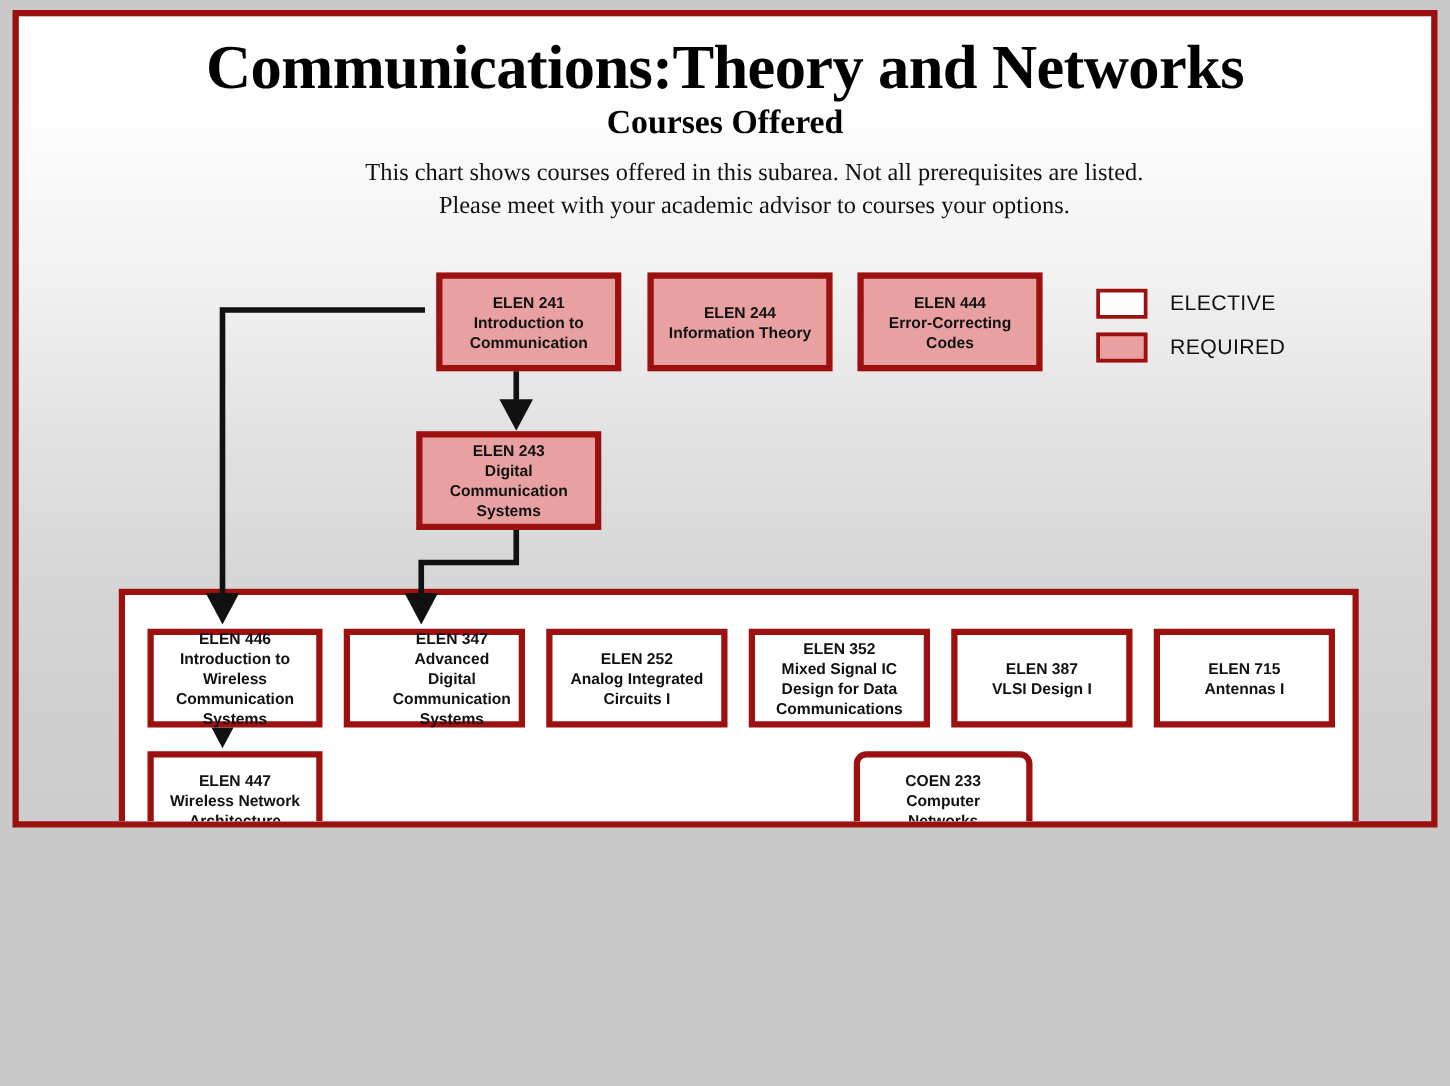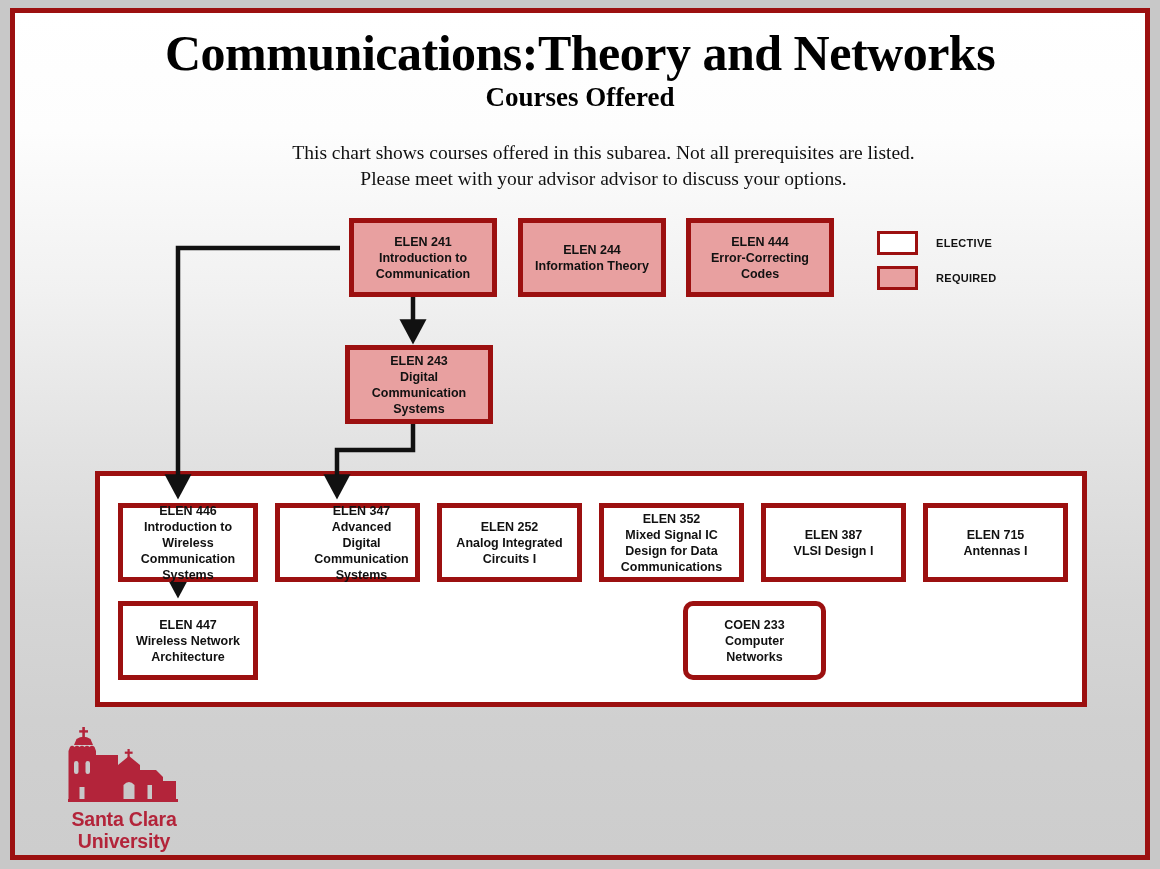--- a/index.html
+++ b/index.html
@@ -21,21 +21,21 @@
     background: #c8c8c8;
     box-sizing: border-box;
   }
 
   
   #frame {
     position: absolute;
     left: 10px;
     top: 8px;
     width: 1140px;
-    height: 852px;
+    height: 654px;
     border: 5px solid #9c1010;
     box-sizing: border-box;
     background: linear-gradient(to bottom, #ffffff 0%, #fdfdfd 14%, #f1f1f1 33%, #e2e2e2 52%, #d6d6d6 70%, #d0d0d0 84%, #cdcdcd 100%);
     overflow: hidden;
   }
 
   
   #heading {
     position: absolute;
     left: 0;
@@ -55,21 +55,21 @@
     font-size: 27px;
     font-weight: bold;
     color: #000000;
     line-height: 1.15;
     margin-top: 2px;
   }
   .note {
     font-size: 19.5px;
     color: #111111;
     line-height: 1.38;
-    margin-top: 27px;
+    margin-top: 13px;
     font-family: "Liberation Serif", serif;
     padding-left: 47px;
   }
 
   
   .course-box {
     position: absolute;
     box-sizing: border-box;
     border: 5px solid #9c1010;
     display: flex;
@@ -116,22 +116,22 @@
     width: 41px;
     height: 24px;
     box-sizing: border-box;
     border: 3px solid #9c1010;
     margin-right: 18px;
     flex: 0 0 auto;
   }
   .legend-swatch.elective { background: #ffffff; }
   .legend-swatch.required { background: #e8a0a0; }
   .legend-label {
-    font-size: 11px;
-    font-weight: bold;
+    font-size: 17px;
+    font-weight: normal;
     color: #111111;
     letter-spacing: 0.3px;
   }
 
   
   #connectors {
     position: absolute;
     left: 0; top: 0;
     width: 1140px;
     height: 852px;
@@ -166,21 +166,21 @@
 <body>
 
 <div id="page">
   <div id="frame">
 
     <div id="heading">
       <div class="title-main">Communications:Theory and Networks</div>
       <div class="title-sub">Courses Offered</div>
       <div class="note">
         <div>This chart shows courses offered in this subarea. Not all prerequisites are listed.</div>
-        <div>Please meet with your advisor advisor to discuss your options.</div>
+        <div>Please meet with your academic advisor to courses your options.</div>
       </div>
     </div>
 
     <div id="elective-container"></div>
 
     <svg id="connectors" viewBox="0 0 1140 852" width="1140" height="852" xmlns="http://www.w3.org/2000/svg">
       <defs>
         <marker id="arrowhead" markerWidth="7" markerHeight="7" refX="2.6" refY="3" orient="auto" markerUnits="strokeWidth">
           <path d="M0,0 L0,6 L5.6,3 z" fill="#111111"></path>
         </marker>
@@ -203,21 +203,21 @@
         </div>
         <div class="course-box required" style="left: 503px; top: 205px; width: 148px; height: 79px; align-items: center;">
           <div class="lbl">ELEN 244
 Information Theory</div>
         </div>
         <div class="course-box required" style="left: 671px; top: 205px; width: 148px; height: 79px;">
           <div class="lbl">ELEN 444
 Error-Correcting
 Codes</div>
         </div>
-        <div class="course-box required" style="left: 330px; top: 332px; width: 148px; height: 79px;">
+        <div class="course-box required" style="left: 318px; top: 332px; width: 148px; height: 79px;">
           <div class="lbl">ELEN 243
 Digital
 Communication
 Systems</div>
         </div>
         <div class="course-box elective" style="left: 103px; top: 490px; width: 140px; height: 79px;">
           <div class="lbl">ELEN 446
 Introduction to
 Wireless
 Communication

